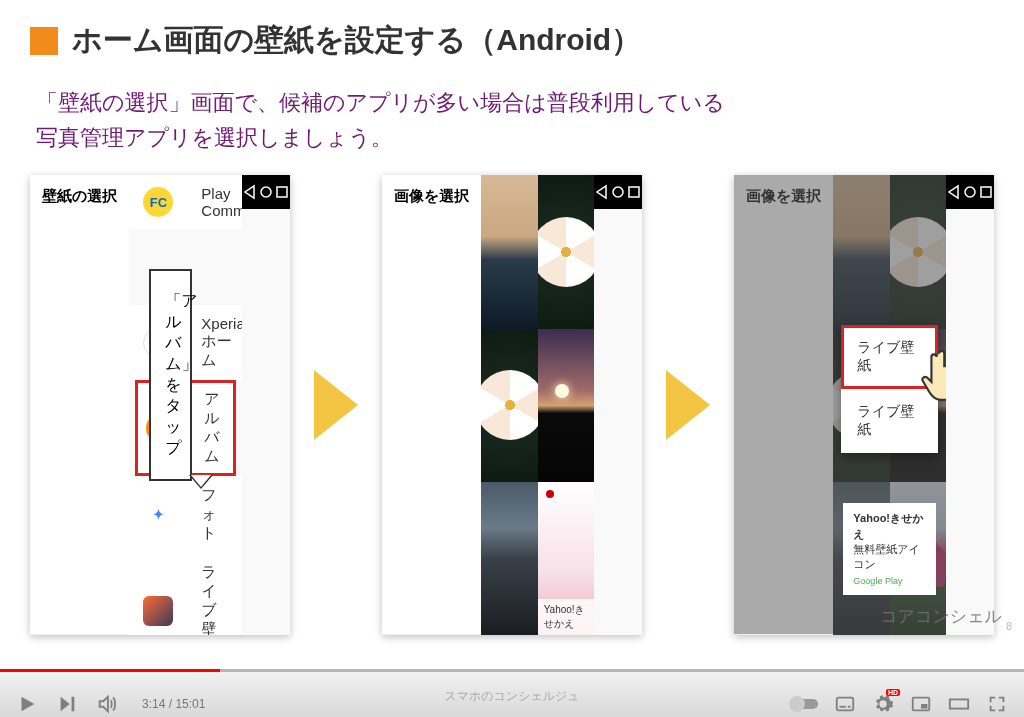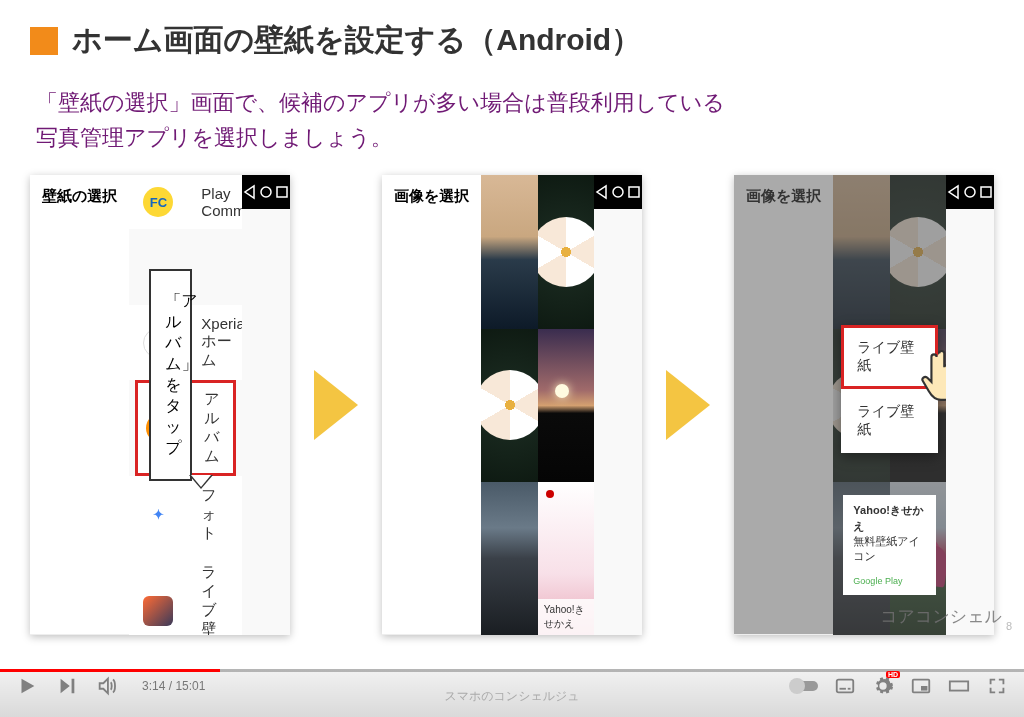--- a/index.html
+++ b/index.html
@@ -257,21 +257,21 @@
   }
   .progress-track {
     position:absolute; left:0; right:0; top:0;
     height:3px; background: rgba(120,120,120,0.5);
   }
   .progress-fill {
     height:100%; background:#ff0000; width:21.5%;
   }
   .controls {
     position:absolute; left:0; right:0; top:6px; height:40px;
-    display:flex; align-items:flex-start; padding:0 16px;
+    display:flex; align-items:flex-end; padding:0 16px;
     color: #808080;
   }
   .left-controls, .right-controls {
     display:flex; align-items:center; gap:18px;
   }
   .right-controls { margin-left:auto; gap:16px; }
   .ctrl-btn {
     width:22px; height:22px;
     display:flex; align-items:center; justify-content:center;
     cursor:pointer;
@@ -406,21 +406,21 @@
           <div class="thumb flower"></div>
           <div class="thumb flower"></div>
           <div class="thumb sunset"></div>
           <div class="thumb city"></div>
           <div class="thumb tulip"></div>
         </div>
         <div class="dim-overlay"></div>
         <div class="ad-card">
           <div style="font-weight:600">Yahoo!きせかえ</div>
           <div>無料壁紙アイコン</div>
-          <div style="color:#4caf50;font-size:9px;margin-top:10px">Google Play</div>
+          <div style="color:#4caf50;font-size:9px;margin-top:2px">Google Play</div>
         </div>
         <div class="dialog" id="dialog">
             <div class="dialog-item hl">ライブ壁紙</div>
             <div class="dialog-item">ライブ壁紙</div>
           </div>
         <div class="hand" style="top:170px;left:86px;">
           <svg viewBox="0 0 60 70">
               <path d="M22 10c0-4 6-4 6 0v16c0-3 5-3 5 0v3c0-3 5-3 5 0v3c0-3 5-3 5 0v14c0 10-6 18-15 18h-4c-6 0-10-3-14-10l-7-12c-2-3 2-6 5-4l5 5V14c0-4 6-4 6 0" fill="#fde8b8" stroke="#333" stroke-width="2.5"></path>
             </svg>
         </div>

